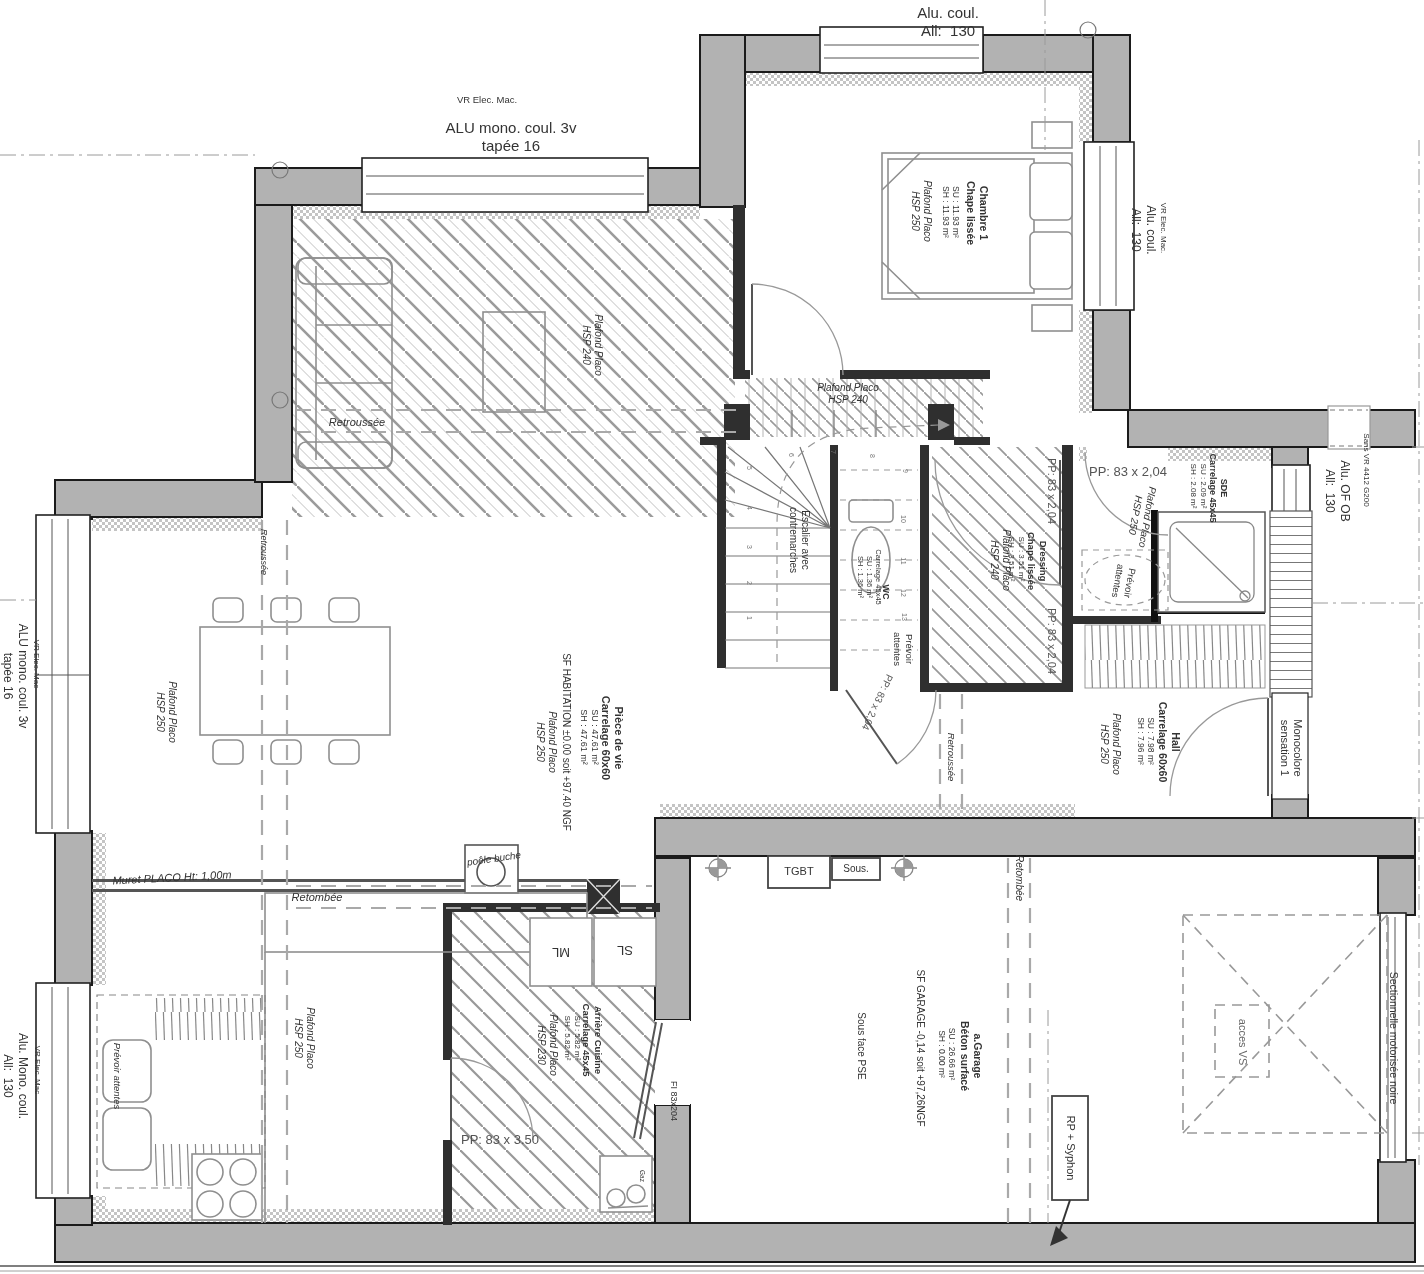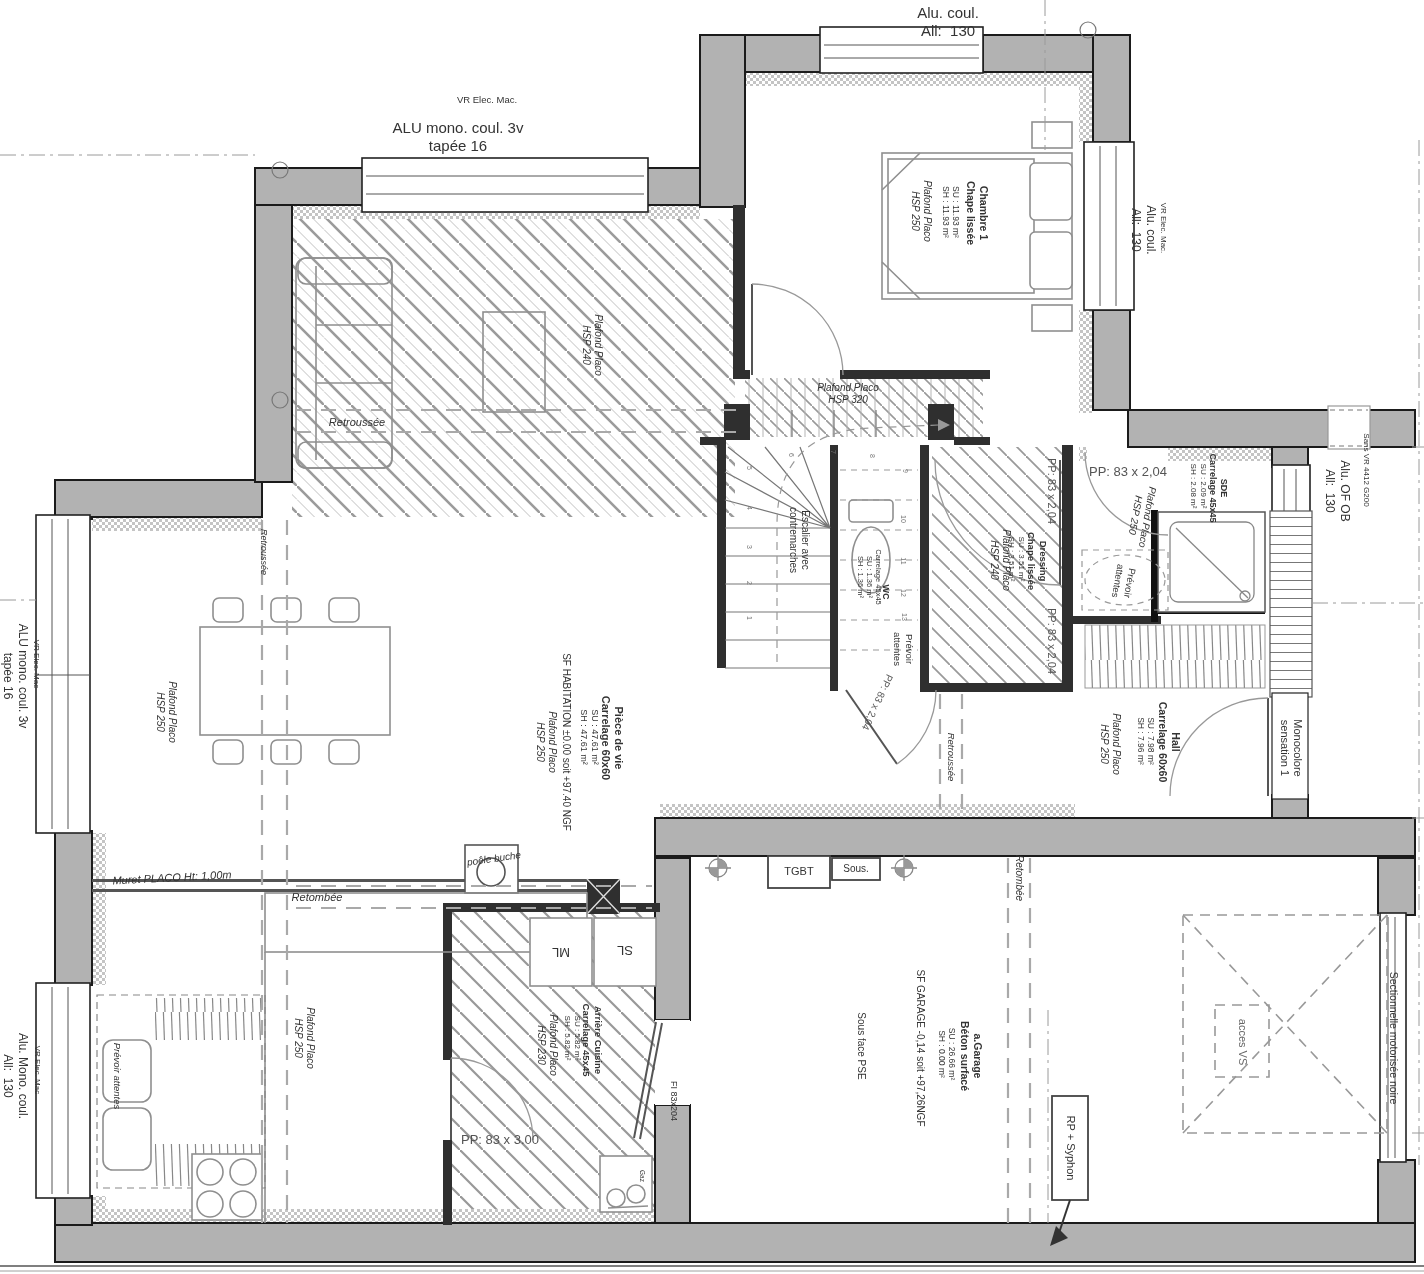--- a/index.html
+++ b/index.html
@@ -339,36 +339,36 @@
     <circle cx="1088" cy="30" r="8" fill="none" stroke="#777" stroke-width="1.2"></circle>
     <path d="M0,1266 L1424,1266" stroke="#555" stroke-width="1.5"></path>
     <path d="M0,1271 L1424,1271" stroke="#888" stroke-width="0.8"></path>
   </g>
 </svg>
 
 <div id="labels">
       <div class="lbl" style="left: 900px; top: 22px; font-size: 15px; transform: translate(-50%, -50%) rotate(0deg); margin-left: 48px;">Alu. coul.
 All:  130</div>
       <div class="lbl" style="left: 487px; top: 100px; font-size: 9.5px; transform: translate(-50%, -50%) rotate(0deg);">VR Elec. Mac.</div>
-      <div class="lbl" style="left: 458px; top: 137px; font-size: 15px; transform: translate(-50%, -50%) rotate(0deg);">ALU mono. coul. 3v
+      <div class="lbl" style="left: 511px; top: 137px; font-size: 15px; transform: translate(-50%, -50%) rotate(0deg);">ALU mono. coul. 3v
 tapée 16</div>
       <div class="lbl" style="left: 977px; top: 213px; font-size: 10.5px; transform: translate(-50%, -50%) rotate(90deg); font-weight: bold;">Chambre 1
 Chape lissée</div>
       <div class="lbl" style="left: 951px; top: 212px; font-size: 8.5px; transform: translate(-50%, -50%) rotate(90deg);">SU : 11.93 m²
 SH : 11.93 m²</div>
       <div class="lbl" style="left: 921px; top: 211px; font-size: 10px; transform: translate(-50%, -50%) rotate(90deg); font-style: italic;">Plafond Placo
 HSP 250</div>
       <div class="lbl" style="left: 1163px; top: 228px; font-size: 8px; transform: translate(-50%, -50%) rotate(90deg);">VR Elec. Mac.</div>
       <div class="lbl" style="left: 1143px; top: 230px; font-size: 12px; transform: translate(-50%, -50%) rotate(90deg);">Alu. coul.
 All:  130</div>
       <div class="lbl" style="left: 592px; top: 345px; font-size: 10px; transform: translate(-50%, -50%) rotate(90deg); font-style: italic;">Plafond Placo
 HSP 240</div>
       <div class="lbl" style="left: 357px; top: 423px; font-size: 11px; transform: translate(-50%, -50%) rotate(0deg); font-style: italic;">Retroussée</div>
       <div class="lbl" style="left: 848px; top: 394px; font-size: 10px; transform: translate(-50%, -50%) rotate(0deg); font-style: italic;">Plafond Placo
-HSP 320</div>
+HSP 240</div>
       <div class="lbl" style="left: 264px; top: 552px; font-size: 9px; transform: translate(-50%, -50%) rotate(90deg); font-style: italic;">Retroussée</div>
       <div class="lbl" style="left: 166px; top: 712px; font-size: 10px; transform: translate(-50%, -50%) rotate(90deg); font-style: italic;">Plafond Placo
 HSP 250</div>
       <div class="lbl" style="left: 36px; top: 664px; font-size: 8px; transform: translate(-50%, -50%) rotate(90deg);">VR Elec. Mac</div>
       <div class="lbl" style="left: 15px; top: 676px; font-size: 12px; transform: translate(-50%, -50%) rotate(90deg);">ALU mono. coul. 3v
 tapée 16</div>
       <div class="lbl" style="left: 566px; top: 742px; font-size: 10px; transform: translate(-50%, -50%) rotate(90deg);">SF HABITATION ±0.00 soit +97.40 NGF</div>
       <div class="lbl" style="left: 612px; top: 738px; font-size: 11px; transform: translate(-50%, -50%) rotate(90deg); font-weight: bold;">Pièce de vie
 Carrelage 60x60</div>
       <div class="lbl" style="left: 589px; top: 737px; font-size: 9px; transform: translate(-50%, -50%) rotate(90deg);">SU : 47.61 m²
@@ -419,21 +419,21 @@
       <div class="lbl" style="left: 317px; top: 898px; font-size: 11px; transform: translate(-50%, -50%) rotate(0deg); font-style: italic;">Retombée</div>
       <div class="lbl" style="left: 494px; top: 859px; font-size: 10px; transform: translate(-50%, -50%) rotate(-8deg); font-style: italic;">poêle buche</div>
       <div class="lbl" style="left: 561px; top: 952px; font-size: 13px; transform: translate(-50%, -50%) rotate(180deg);">ML</div>
       <div class="lbl" style="left: 625px; top: 950px; font-size: 13px; transform: translate(-50%, -50%) rotate(180deg);">SL</div>
       <div class="lbl" style="left: 592px; top: 1040px; font-size: 9.5px; transform: translate(-50%, -50%) rotate(90deg); font-weight: bold;">Arrière Cuisine
 Carrelage 45x45</div>
       <div class="lbl" style="left: 572px; top: 1038px; font-size: 8px; transform: translate(-50%, -50%) rotate(90deg);">SU : 5.82 m²
 SH : 5.82 m²</div>
       <div class="lbl" style="left: 547px; top: 1045px; font-size: 10px; transform: translate(-50%, -50%) rotate(90deg); font-style: italic;">Plafond Placo
 HSP 230</div>
-      <div class="lbl" style="left: 500px; top: 1140px; font-size: 13px; transform: translate(-50%, -50%) rotate(0deg); color: rgb(85, 85, 85);">PP: 83 x 3.00</div>
+      <div class="lbl" style="left: 500px; top: 1140px; font-size: 13px; transform: translate(-50%, -50%) rotate(0deg); color: rgb(85, 85, 85);">PP: 83 x 3.50</div>
       <div class="lbl" style="left: 674px; top: 1101px; font-size: 9px; transform: translate(-50%, -50%) rotate(90deg);">FI 83x204</div>
       <div class="lbl" style="left: 642px; top: 1176px; font-size: 6.5px; transform: translate(-50%, -50%) rotate(90deg);">Gaz</div>
       <div class="lbl" style="left: 304px; top: 1038px; font-size: 10px; transform: translate(-50%, -50%) rotate(90deg); font-style: italic;">Plafond Placo
 HSP 250</div>
       <div class="lbl" style="left: 117px; top: 1076px; font-size: 9.5px; transform: translate(-50%, -50%) rotate(90deg); font-style: italic;">Prévoir attentes</div>
       <div class="lbl" style="left: 37px; top: 1070px; font-size: 8px; transform: translate(-50%, -50%) rotate(90deg);">VR Elec. Mac</div>
       <div class="lbl" style="left: 15px; top: 1076px; font-size: 12px; transform: translate(-50%, -50%) rotate(90deg);">Alu. Mono. coul.
 All:  130</div>
       <div class="lbl" style="left: 971px; top: 1056px; font-size: 10.5px; transform: translate(-50%, -50%) rotate(90deg); font-weight: bold;">a.Garage
 Béton surfacé</div>

